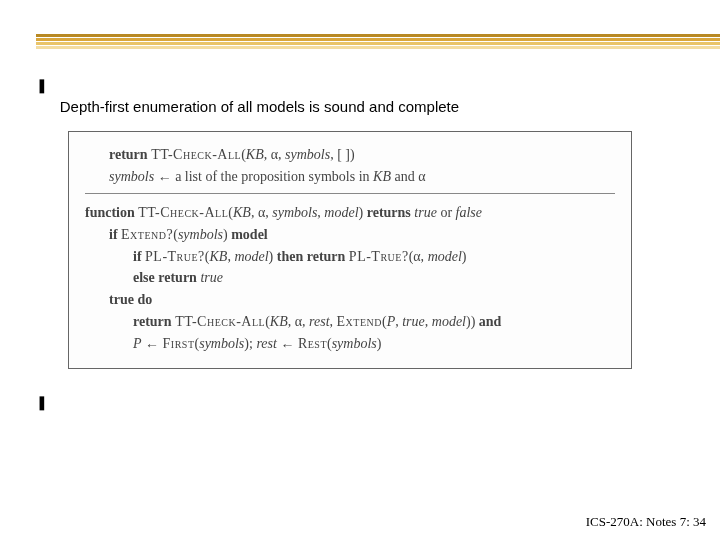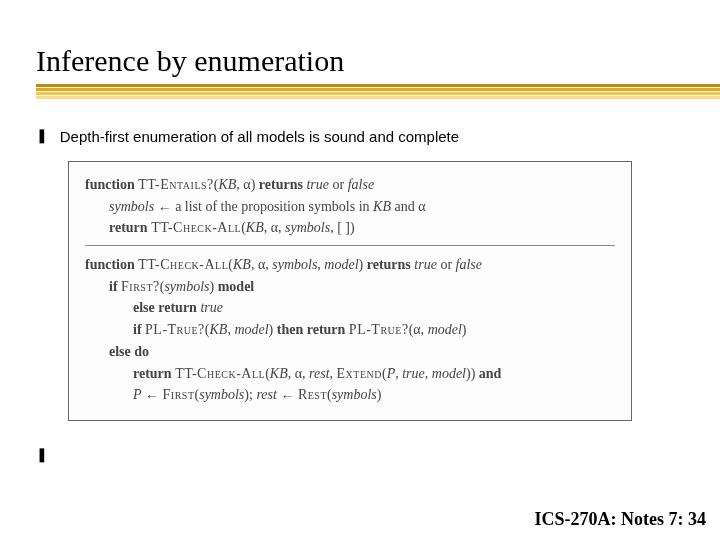--- a/index.html
+++ b/index.html
@@ -43,20 +43,21 @@
     font-size: 15px;
   }
   .bullet .glyph {
     color: #000;
     font-size: 14px;
     margin-right: 12px;
     line-height: 1.4;
   }
   .bullet .text {
     line-height: 1.4;
+    margin-top: 20px;
   }
   .figure {
     margin: 8px 0 8px 32px;
     border: 1px solid #666;
     background: #fdfdfd;
     padding: 12px 16px 14px 16px;
     width: 530px;
     font-family: "Times New Roman", Times, serif;
     font-size: 14px;
     color: #444;
@@ -78,54 +79,52 @@
   }
   .ital { font-style: italic; }
   .ind1 { padding-left: 24px; display: block; }
   .ind2 { padding-left: 48px; display: block; }
   .ind3 { padding-left: 72px; display: block; }
   .footer {
     position: absolute;
     right: 14px;
     bottom: 10px;
     font-family: "Times New Roman", serif;
-    font-weight: bold;
-    font-size: 18px;
+    font-weight: normal;
+    font-size: 13px;
   }
   em.var { font-style: italic; }
   sup { font-size: 0.7em; }
 </style>
 </head>
 <body>
 
 <div class="slide">
-  <div class="title">Inference by enumeration</div>
   <div class="underline">
     <div class="stripe" style="top:0px;background:#b88923"></div>
     <div class="stripe" style="top:4px;background:#d9a63b"></div>
     <div class="stripe" style="top:8px;background:#e9c469"></div>
     <div class="stripe" style="top:12px;background:#f3dca0"></div>
     <div class="underline-spacer"></div>
   </div>
 
   <div class="bullet">
     <span class="glyph">❚</span>
     <span class="text">Depth-first enumeration of all models is sound and complete</span>
   </div>
 
   <div class="figure">
-    <div><span class="fn">function</span> <span class="sc">TT-Entails?</span>(<span class="ital">KB</span>, α) <span class="fn">returns</span> <span class="ital">true</span> or <span class="ital">false</span></div>
+    <span class="ind1"><span class="fn">return</span> <span class="sc">TT-Check-All</span>(<span class="ital">KB</span>, α, <span class="ital">symbols</span>, [ ])</span>
     <span class="ind1"><span class="ital">symbols</span> ← a list of the proposition symbols in <span class="ital">KB</span> and α</span>
-    <span class="ind1"><span class="fn">return</span> <span class="sc">TT-Check-All</span>(<span class="ital">KB</span>, α, <span class="ital">symbols</span>, [ ])</span>
     <hr>
     <div><span class="fn">function</span> <span class="sc">TT-Check-All</span>(<span class="ital">KB</span>, α, <span class="ital">symbols</span>, <span class="ital">model</span>) <span class="fn">returns</span> <span class="ital">true</span> or <span class="ital">false</span></div>
-    <span class="ind1"><span class="fn">if</span> <span class="sc">First?</span>(<span class="ital">symbols</span>) <span class="fn">model</span></span>
+    <span class="ind1"><span class="fn">if</span> <span class="sc">Extend?</span>(<span class="ital">symbols</span>) <span class="fn">model</span></span>
+    <span class="ind2"><span class="fn">if</span> <span class="sc">PL-True?</span>(<span class="ital">KB</span>, <span class="ital">model</span>) <span class="fn">then return</span> <span class="sc">PL-True?</span>(α, <span class="ital">model</span>)</span>
     <span class="ind2"><span class="fn">else return</span> <span class="ital">true</span></span>
-    <span class="ind2"><span class="fn">if</span> <span class="sc">PL-True?</span>(<span class="ital">KB</span>, <span class="ital">model</span>) <span class="fn">then return</span> <span class="sc">PL-True?</span>(α, <span class="ital">model</span>)</span>
-    <span class="ind1"><span class="fn">else do</span></span>
+    <span class="ind1"><span class="fn">true do</span></span>
     <span class="ind2"><span class="fn">return</span> <span class="sc">TT-Check-All</span>(<span class="ital">KB</span>, α, <span class="ital">rest</span>, <span class="sc">Extend</span>(<span class="ital">P</span>, <span class="ital">true</span>, <span class="ital">model</span>)) <span class="fn">and</span></span>
     <span class="ind2"><span class="ital">P</span> ← <span class="sc">First</span>(<span class="ital">symbols</span>); <span class="ital">rest</span> ← <span class="sc">Rest</span>(<span class="ital">symbols</span>)</span>
   </div>
 
   <div class="bullet" style="margin-top:24px;">
     <span class="glyph">❚</span>
   </div>
 </div>
 
 <div class="footer">ICS-270A: Notes 7: 34</div>

